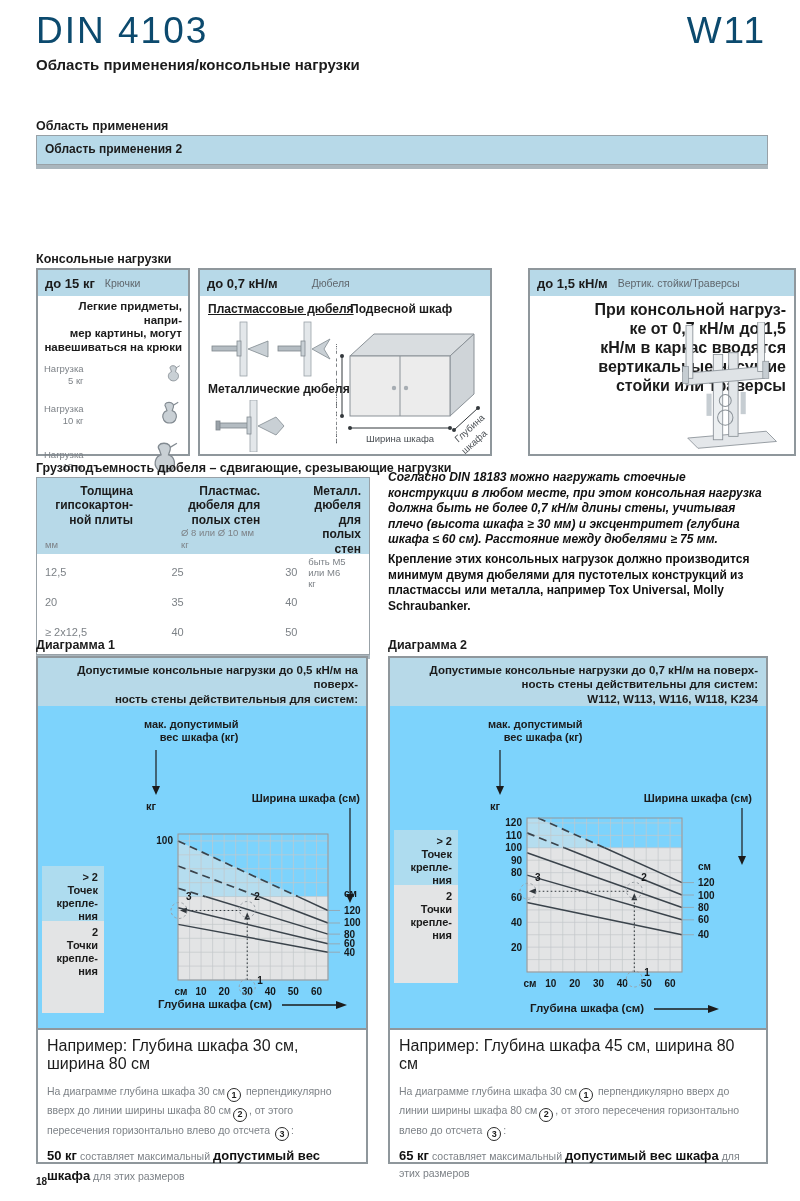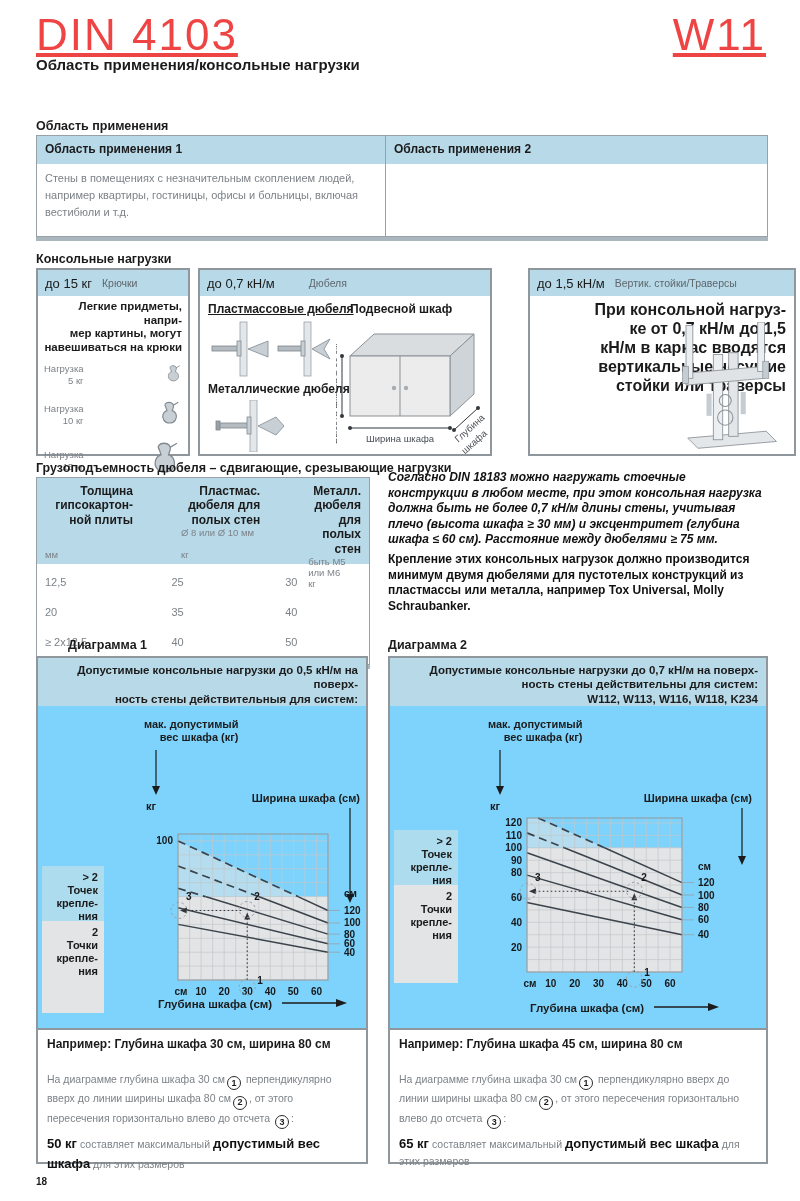--- a/index.html
+++ b/index.html
@@ -1,52 +1,52 @@
 <!DOCTYPE html>
 <html><head>
 <meta charset="utf-8">
 <style>
   html,body{margin:0;padding:0;background:#f3f3f3;}
   *{box-sizing:border-box;}
   .page{position:relative;width:800px;height:1201px;background:#ffffff;margin:0 auto;
         font-family:"Liberation Sans",sans-serif;color:#1b1b1b;overflow:hidden;}
   .abs{position:absolute;}
-  .din{font-size:44px;color:#ef4444;letter-spacing:2px;text-decoration:underline;}
+  .din{font-size:37px;color:#0c4a6e;letter-spacing:2px;}
   .subtitle{font-size:15px;font-weight:bold;}
   .sechead{font-size:12.5px;font-weight:bold;}
   .pre{white-space:pre-line;text-align:right;}
   
   .tblwrap{border:1px solid #98a1a7;background:#fff;}
   .tbar{height:4px;background:#aab6bd;}
   .bluehead{background:#b7d9e8;}
   .graytxt{color:#7d8287;}
   .cellhead{font-size:12px;font-weight:bold;line-height:1.2;}
   .cellbody{font-size:11px;color:#7d8287;line-height:1.55;}
   
   .lbox{border:2px solid #8f979c;background:#fff;}
   .lbox-h{background:#b7d9e8;display:flex;align-items:center;gap:10px;padding:4px 7px;height:26px;}
-  .lbox-h .lim{font-size:13px;font-weight:normal;}
+  .lbox-h .lim{font-size:13px;font-weight:bold;}
   .lbox-h .typ{font-size:10.5px;color:#5f666c;}
   .boldtxt{font-weight:bold;line-height:1.18;}
   .hookrow{display:flex;align-items:center;justify-content:space-between;padding:0 6px;}
   .hooklab{font-size:9.5px;color:#7d8287;line-height:1.25;}
   
   .dbox{border:2px solid #8f979c;background:#fff;}
   .dbox-h{background:#b7d9e8;padding:5px 8px;font-size:11.5px;font-weight:bold;line-height:1.25;height:48px;}
   .chartzone{position:relative;height:322px;background:#7dd3fc;}
   .legend{font-size:11px;font-weight:bold;line-height:1.18;padding:5px 6px;}
   .legend.blue{background:#aedcef;}
   .legend.gray{background:#e3e4e5;}
   .ylab{font-size:11px;font-weight:bold;line-height:1.2;}
   .kg{font-size:11px;font-weight:bold;}
   .rtitle{font-size:11px;font-weight:bold;}
-  .xlabrow{display:flex;align-items:flex-start;gap:10px;}
+  .xlabrow{display:flex;align-items:flex-end;gap:10px;}
   .xlab{font-size:11.5px;font-weight:bold;}
   .exzone{border-top:2px solid #8f979c;padding:7px 9px;height:134px;}
-  .exhead{font-size:12px;font-weight:bold;margin-bottom:20px;}
+  .exhead{font-size:16px;font-weight:normal;margin-bottom:10px;}
   .extxt{font-size:10.5px;color:#7d8287;line-height:1.65;}
   .circ{display:inline-flex;width:14px;height:14px;border:1.4px solid #2a2a2a;border-radius:50%;
         align-items:center;justify-content:center;font-weight:bold;font-size:9px;color:#1b1b1b;
         margin:0 2px;vertical-align:-3px;background:#fff;}
   .exres{font-size:10.5px;color:#7d8287;margin-top:5px;line-height:1.5;}
   .bw{font-size:13px;font-weight:bold;color:#111;}
   .pagenum{font-size:10px;font-weight:bold;}
   .rbold{font-size:12px;font-weight:bold;line-height:1.3;color:#111;}
   svg text{font-family:"Liberation Sans",sans-serif;}
 </style>
@@ -55,24 +55,20 @@
 
 <div class="page">
 
   <div class="abs din" style="left:36px;top:10px;">DIN 4103</div>
   <div class="abs din" style="right:34px;top:10px;">W11</div>
   <div class="abs subtitle" style="left:36px;top:56px;">Область применения/консольные нагрузки</div>
 
   <div class="abs sechead" style="left:36px;top:119px;">Область применения</div>
   <div class="abs" style="left:36px;top:135px;width:732px;">
     <div class="tblwrap" style="display:flex;">
-      <div style="width:349px;border-right:1px solid #98a1a7;">
-        <div class="bluehead cellhead" style="padding:6px 8px;height:28px;">Область применения 1</div>
-        <div class="cellbody" style="padding:6px 8px;height:72px;">Стены в помещениях с незначительным скоплением людей, например квартиры, гостиницы, офисы и больницы, включая вестибюли и т.д.</div>
-      </div>
       <div style="flex:1;">
         <div class="bluehead cellhead" style="padding:6px 8px;height:28px;">Область применения 2</div>
       </div>
     </div>
     <div class="tbar"></div>
   </div>
 
   <div class="abs sechead" style="left:36px;top:252px;">Консольные нагрузки</div>
 
   <div class="abs lbox" style="left:36px;top:268px;width:154px;height:188px;">
@@ -181,21 +177,21 @@
       <circle cx="80" cy="92" r="7" fill="none" stroke="#8a9197" stroke-width="1.2"></circle>
       <circle cx="80" cy="112" r="9" fill="none" stroke="#8a9197" stroke-width="1.2"></circle>
       <rect x="58" y="84" width="6" height="26" fill="#c6cdd2"></rect>
       <rect x="98" y="82" width="6" height="26" fill="#c6cdd2"></rect>
     </svg>
   </div>
 
   <div class="abs sechead" style="left:36px;top:461px;">Грузоподъемность дюбеля – сдвигающие, срезывающие нагрузки</div>
   <div class="abs" style="left:36px;top:477px;width:334px;">
     <div class="tblwrap">
-      <div class="bluehead" style="display:flex;padding:6px 8px 4px;height:86px;gap:48px;">
+      <div class="bluehead" style="display:flex;padding:6px 8px 4px;height:76px;gap:48px;">
         <div style="width:40%;display:flex;flex-direction:column;">
           <div class="cellhead pre">Толщина
 гипсокартон-
 ной плиты</div>
           <div class="graytxt" style="font-size:9.5px;margin-top:auto;">мм</div>
         </div>
         <div style="width:36%;display:flex;flex-direction:column;">
           <div class="cellhead pre">Пластмас.
 дюбеля для
 полых стен</div>
@@ -227,21 +223,21 @@
           <div class="cellbody" style="width:24%;">50</div>
         </div>
       </div>
     </div>
     <div class="tbar"></div>
   </div>
 
   <div class="abs rbold" style="left:388px;top:470px;width:380px;font-style:italic;">Согласно DIN 18183 можно нагружать стоечные конструкции в любом месте, при этом консольная нагрузка должна быть не более 0,7 кН/м длины стены, учитывая плечо (высота шкафа ≥ 30 мм) и эксцентритет (глубина шкафа ≤ 60 см). Расстояние между дюбелями ≥ 75 мм.</div>
   <div class="abs rbold" style="left:388px;top:552px;width:380px;">Крепление этих консольных нагрузок должно производится минимум двумя дюбелями для пустотелых конструкций из пластмассы или металла, например Tox Universal, Molly Schraubanker.</div>
 
-  <div class="abs sechead" style="left:36px;top:638px;padding-left:32px;">Диаграмма 1</div>
+  <div class="abs sechead" style="left:36px;top:638px;">Диаграмма 1</div>
   <div class="abs sechead" style="left:388px;top:638px;">Диаграмма 2</div>
 
   <div class="abs dbox" style="left:36px;top:656px;width:332px;height:508px;">
     <div class="dbox-h pre">Допустимые консольные нагрузки до 0,5 кН/м на поверх-
 ность стены действительныя для систем:
 W111, W115</div>
     <div class="chartzone">
       <div class="abs ylab pre" style="left:106px;top:12px;">мак. допустимый
 вес шкафа (кг)</div>
       <svg class="abs" style="left:112px;top:44px;" width="12" height="46">

